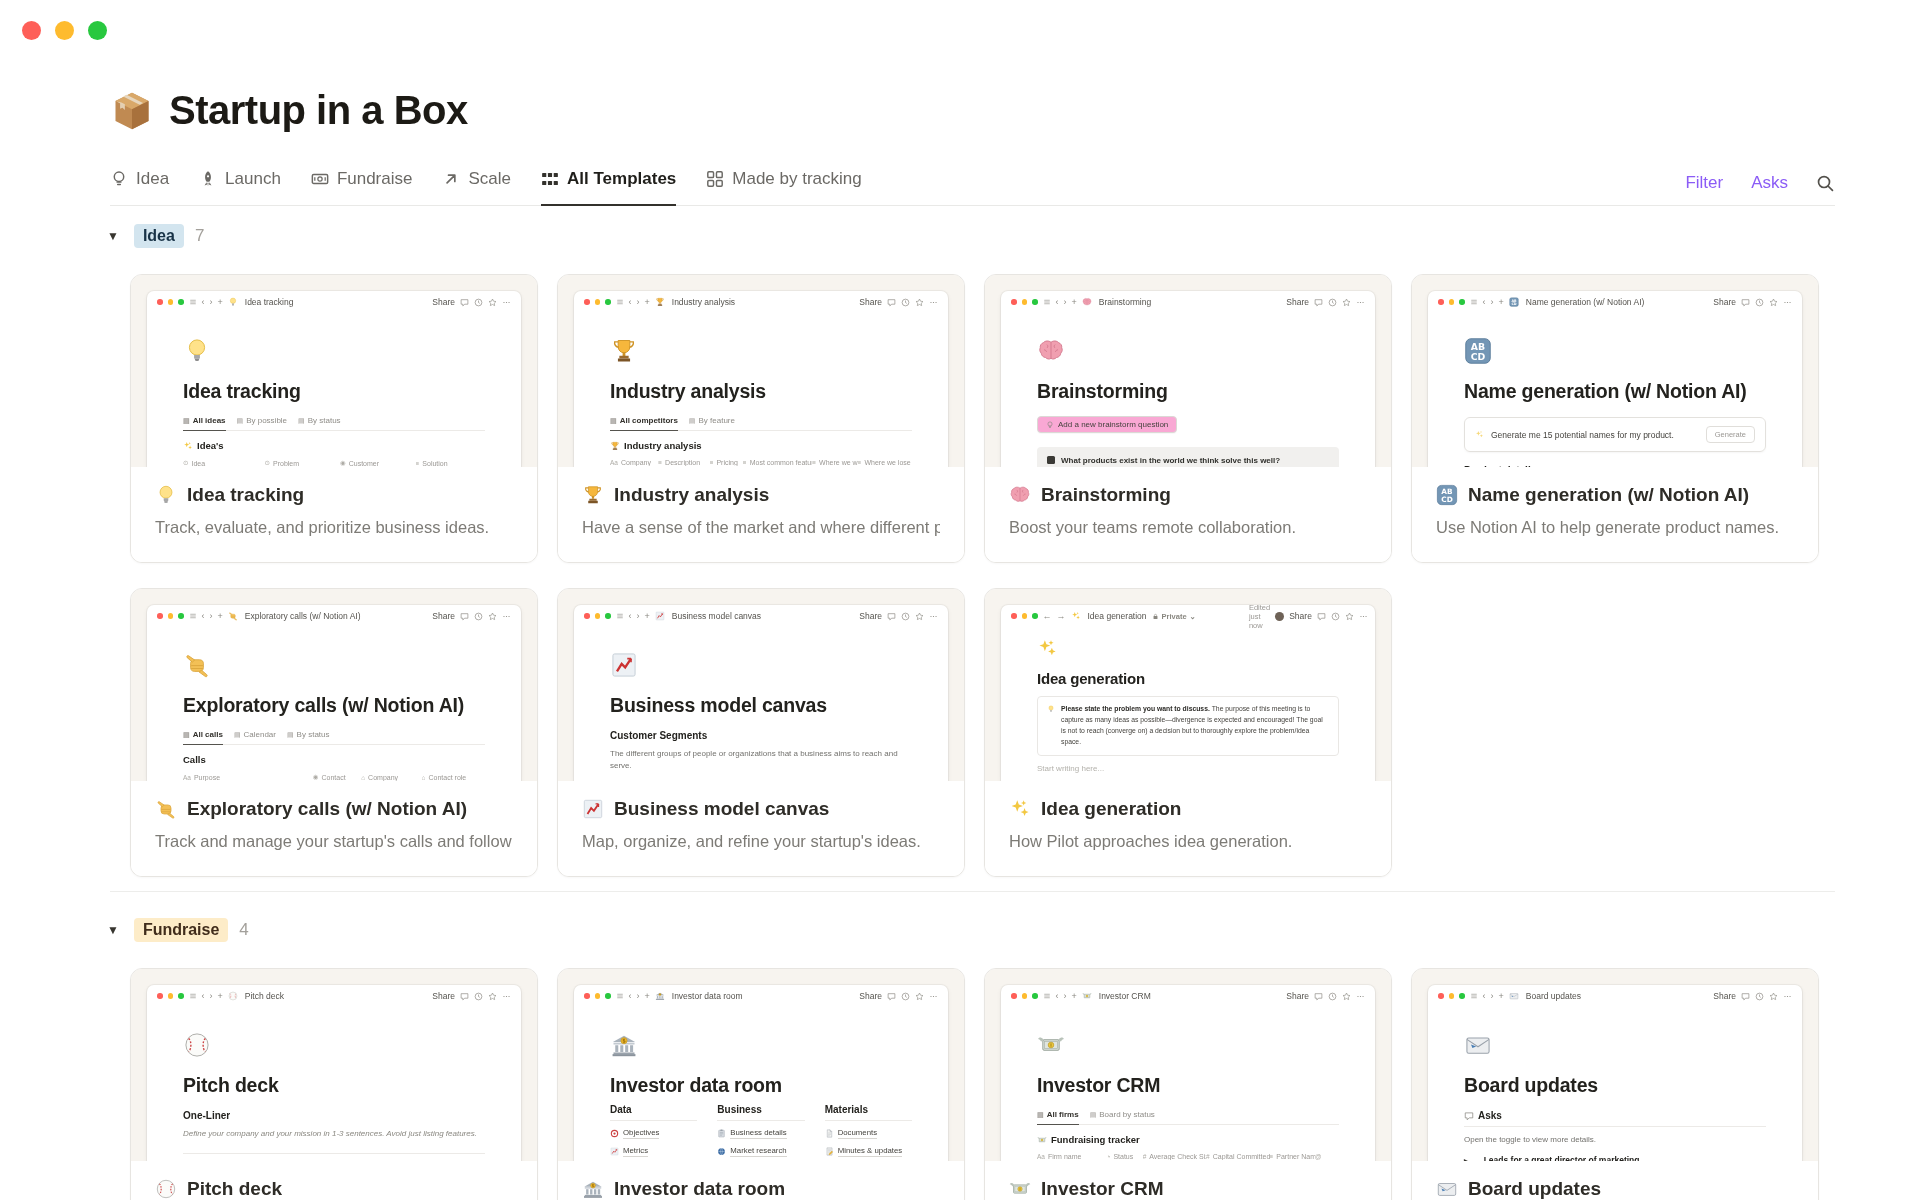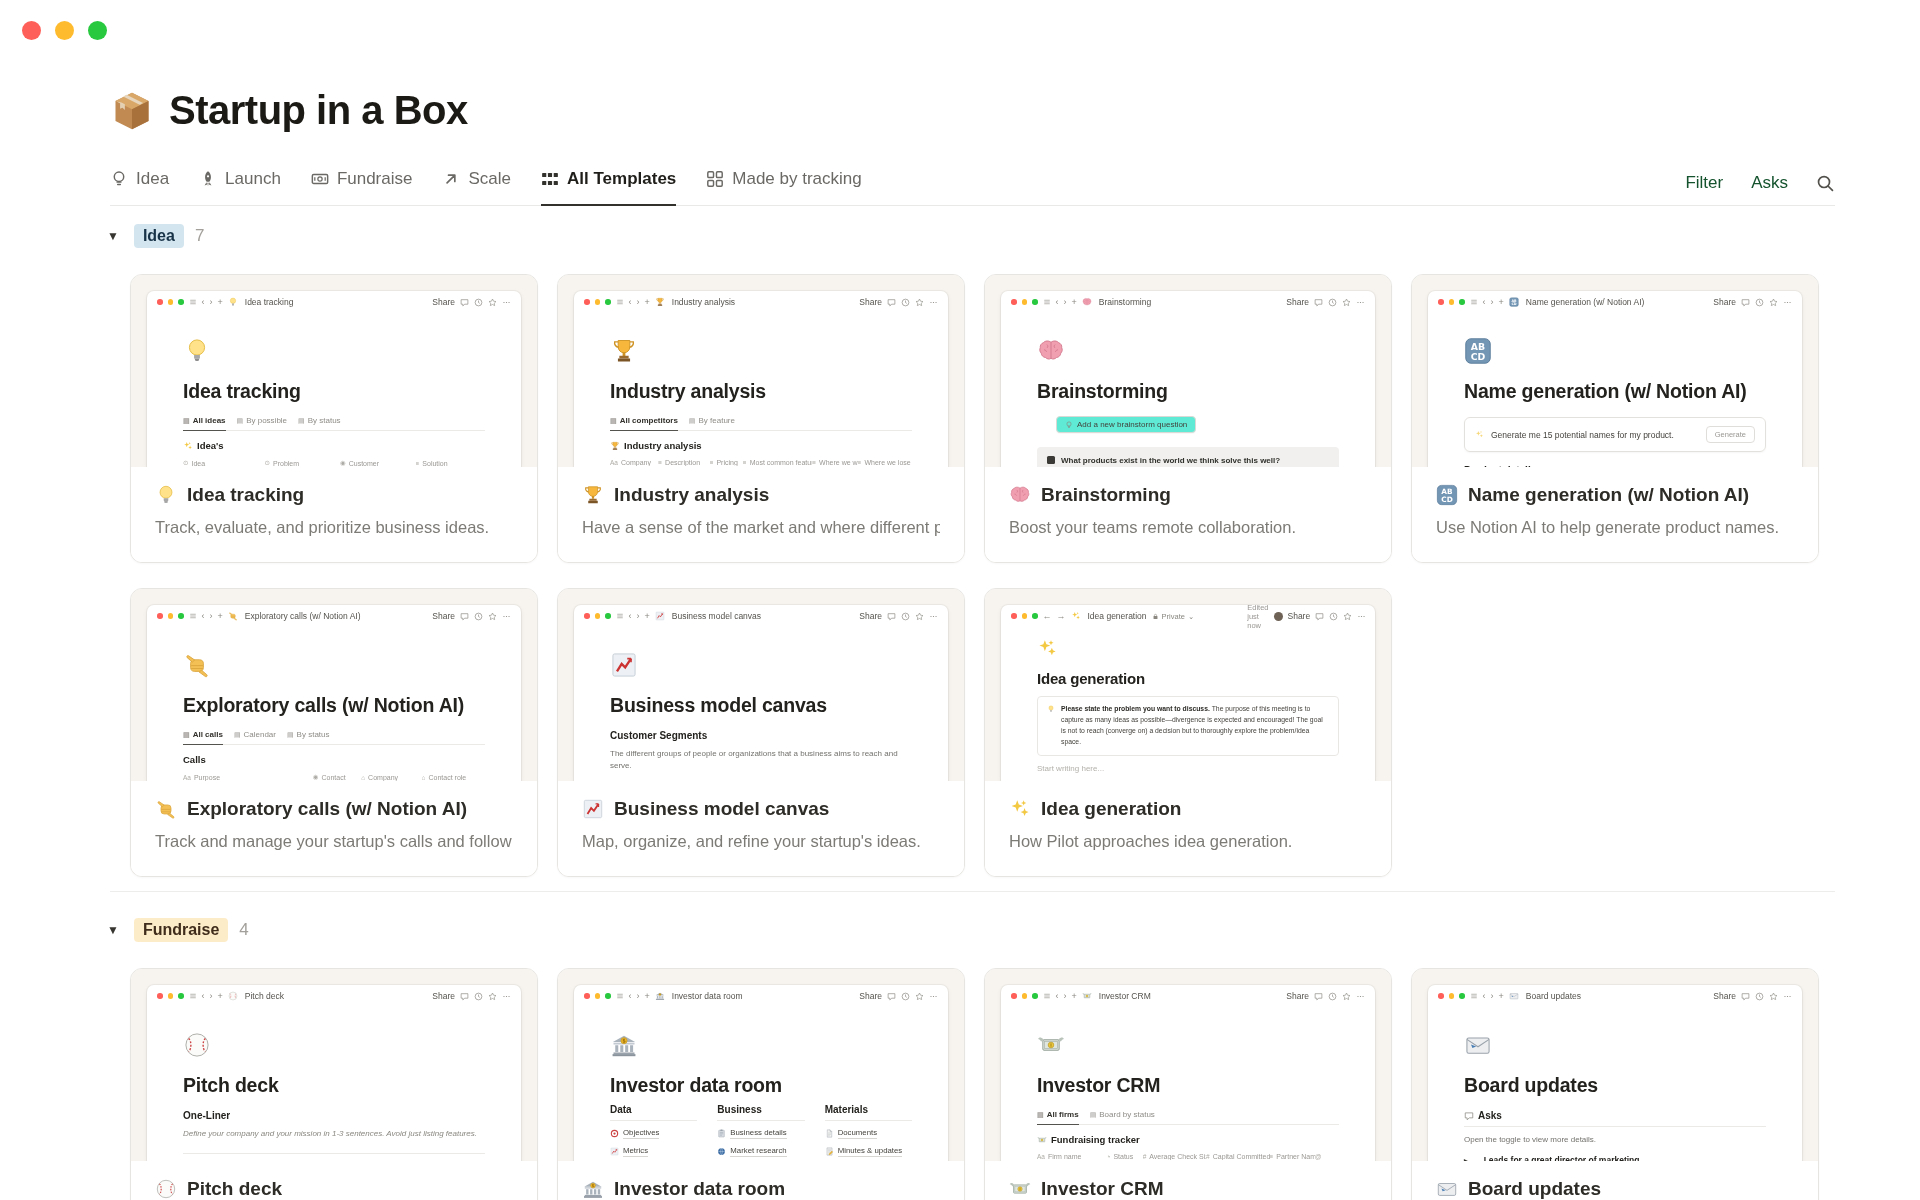--- a/index.html
+++ b/index.html
@@ -14,21 +14,21 @@
   .title-row{display:flex;align-items:center;gap:15px;}
   .title-row .icon{width:44px;height:44px;}
   h1{font-size:40px;font-weight:700;color:#1c1a15;margin:0;letter-spacing:-.5px;}
 
   .tabbar{display:flex;align-items:center;margin-top:28px;border-bottom:1px solid #e9e9e7;}
   .tab{display:flex;align-items:center;gap:8px;font-size:17px;color:#6b6965;padding:8px 0 15px;
     margin-right:30px;border-bottom:2.5px solid transparent;margin-bottom:-1px;cursor:pointer;white-space:nowrap;}
   .tab .icon{width:18px;height:18px;color:#6b6965;}
   .tab.active{color:#1f1e1a;font-weight:700;border-bottom-color:#33312c;}
   .tab.active .icon{color:#33312c;}
-  .tab-actions{margin-left:auto;display:flex;align-items:center;gap:28px;font-size:17px;color:#14532d;}
+  .tab-actions{margin-left:auto;display:flex;align-items:center;gap:28px;font-size:17px;color:#8b5cf6;}
   .tab-action{cursor:pointer;}
   .search-btn{width:19px;height:19px;color:#53514c;cursor:pointer;}
 
   .section{margin-top:18px;}
   .section.divided{border-top:1px solid #ededeb;margin-top:14px;padding-top:26px;}
   .sec-head{display:flex;align-items:center;gap:11px;margin-left:-7px;}
   .sec-toggle{font-size:12px;color:#37352f;cursor:pointer;padding:2px 4px;}
   .sec-badge{font-size:16px;font-weight:700;padding:3px 9px;border-radius:4px;}
   .sec-count{font-size:17px;color:#a3a09b;font-weight:500;}
 
@@ -40,21 +40,21 @@
     flex-direction:column;box-shadow:0 0 0 1px rgba(0,0,0,.045),0 2px 5px rgba(0,0,0,.07);}
   .mini-chrome{height:22px;flex:none;display:flex;align-items:center;gap:5px;padding:0 10px;
     font-size:8.5px;color:#6f6d68;}
   .mdot{width:5.5px;height:5.5px;border-radius:50%;flex:none;}
   .mglyph{color:#8a8881;font-size:9px;line-height:1;}
   .mtitle{color:#55534e;margin-left:2px;white-space:nowrap;}
   .mspacer{flex:1;}
   .mshare{color:#55534e;}
   .cicon{width:9px;height:9px;color:#8a8881;}
   .mini-avatar{width:9px;height:9px;border-radius:50%;background:#6e6257;flex:none;}
-  .mpriv{display:flex;align-items:center;gap:3px;color:#8a8881;font-size:7.5px;}
+  .mpriv{display:flex;align-items:center;gap:3px;color:#8a8881;font-size:7.5px;font-weight:bold;}
   .medited{color:#9b9894;font-size:7.5px;margin-left:43px;}
 
   .mini-body{flex:1;padding:24px 36px 0;overflow:hidden;}
   .mini-emoji{width:28px;height:28px;display:block;}
   .mini-heading{font-size:19.5px;font-weight:700;color:#23221e;margin-top:11px;letter-spacing:-.2px;white-space:nowrap;}
   .compact .mini-body{padding-top:11px;}
   .compact .mini-emoji{width:21px;height:21px;}
   .compact .mini-heading{font-size:15px;margin-top:7px;}
 
   .mini-tabs{display:flex;gap:11px;border-bottom:1px solid #eceae7;margin-top:13px;font-size:8px;color:#8f8d88;}
@@ -64,21 +64,21 @@
 
   .mini-section{display:flex;align-items:center;gap:4px;font-size:9.5px;font-weight:700;color:#23221e;margin-top:9px;}
   .mini-section .icon{width:10px;height:10px;}
 
   .mini-table{margin-top:5px;font-size:7px;}
   .mt-head{display:flex;color:#9b9894;border-bottom:1px solid #f0efed;padding:3px 0;}
   .mt-col{display:flex;align-items:center;gap:3px;padding-right:6px;white-space:nowrap;overflow:hidden;flex:none;}
   .mt-prop{font-size:6.5px;color:#aeaca6;}
 
   .mini-btn{display:inline-flex;align-items:flex-end;gap:4px;border:1px solid #dbd9d5;border-radius:4px;
-    padding:3px 8px;font-size:8px;color:#45433e;background:#5eead4;margin-top:13px;box-shadow:0 1px 1px rgba(0,0,0,.03);margin-left:19px;}
+    padding:3px 8px;font-size:8px;color:#45433e;background:#f9a8d4;margin-top:13px;box-shadow:0 1px 1px rgba(0,0,0,.03);}
   .mini-btn .icon{width:8px;height:8px;color:#8a8881;}
 
   .callout-gray{background:#f1f0ee;border-radius:4px;padding:8px 10px;margin-top:14px;font-size:8px;
     color:#30302c;display:flex;gap:6px;line-height:1.5;}
   .cg-icon{width:8px;height:8px;background:#3b3a36;border-radius:1.5px;flex:none;margin-top:1px;}
 
   .callout-border{border:1px solid #e9e7e4;border-radius:4px;padding:7px 9px;margin-top:9px;font-size:6.8px;
     color:#45433e;display:flex;gap:6px;line-height:1.6;background:#fff;}
   .callout-border .icon{width:8px;height:8px;flex:none;margin-top:1px;}
   .cb-lead{font-weight:700;color:#2b2a26;}

